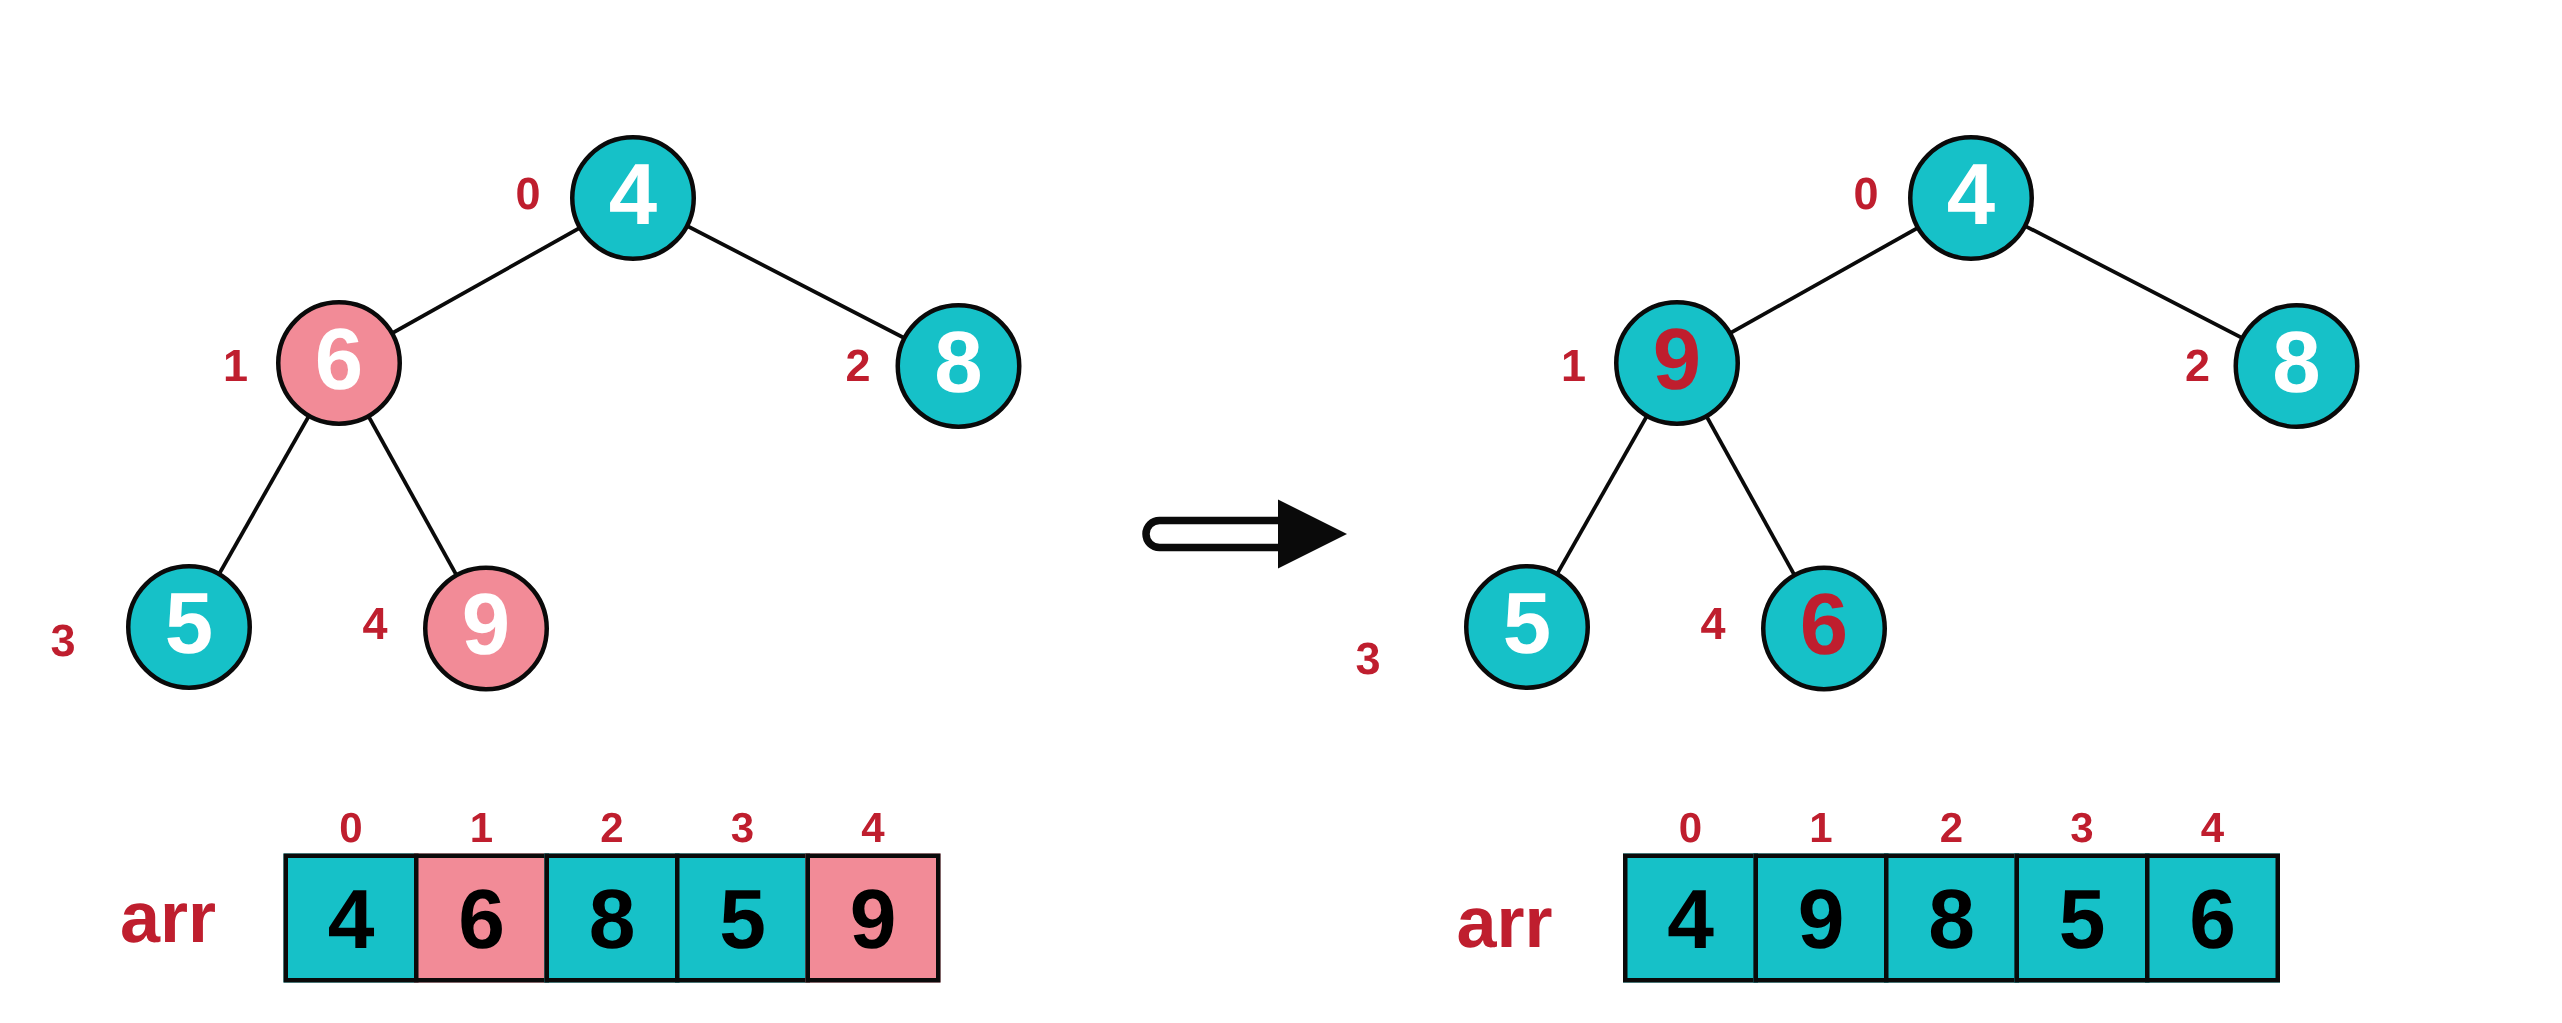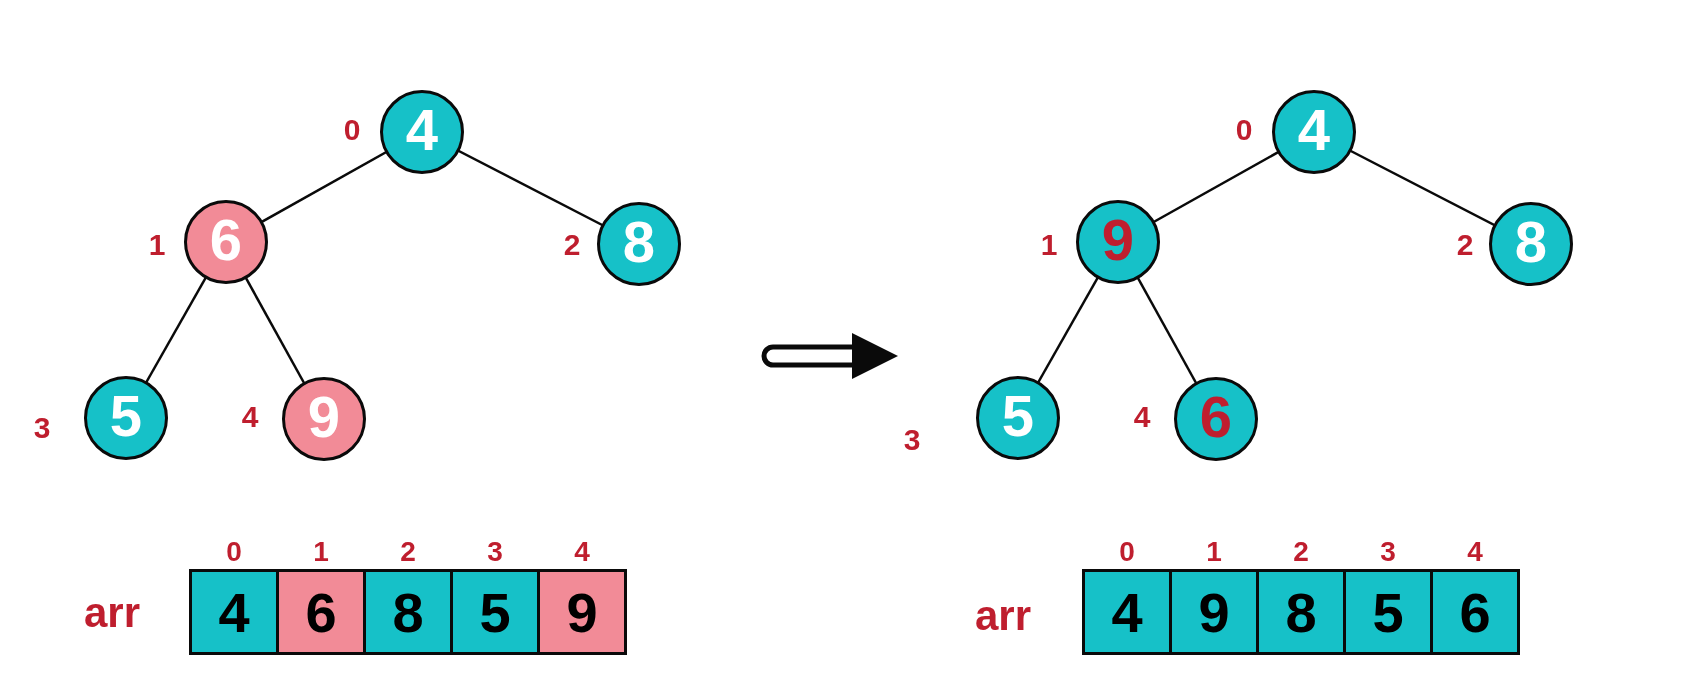--- a/index.html
+++ b/index.html
@@ -53,21 +53,21 @@
   .array-indices .aidx{
     width:90px;margin-right:-3px;
     text-align:center;
     font-size:28px;font-weight:bold;
     color:var(--red);
     line-height:1;
   }
   .arr-label{
     position:absolute;
     transform:translate(-50%,-50%);
-    font-size:42px;font-weight:bold;
+    font-size:48px;font-weight:bold;
     color:var(--red);
     line-height:1;
   }
 </style>
 </head>
 <body>
 
 <div class="canvas">
 
   <svg class="edges" width="1708" height="682" viewBox="0 0 1708 682">

